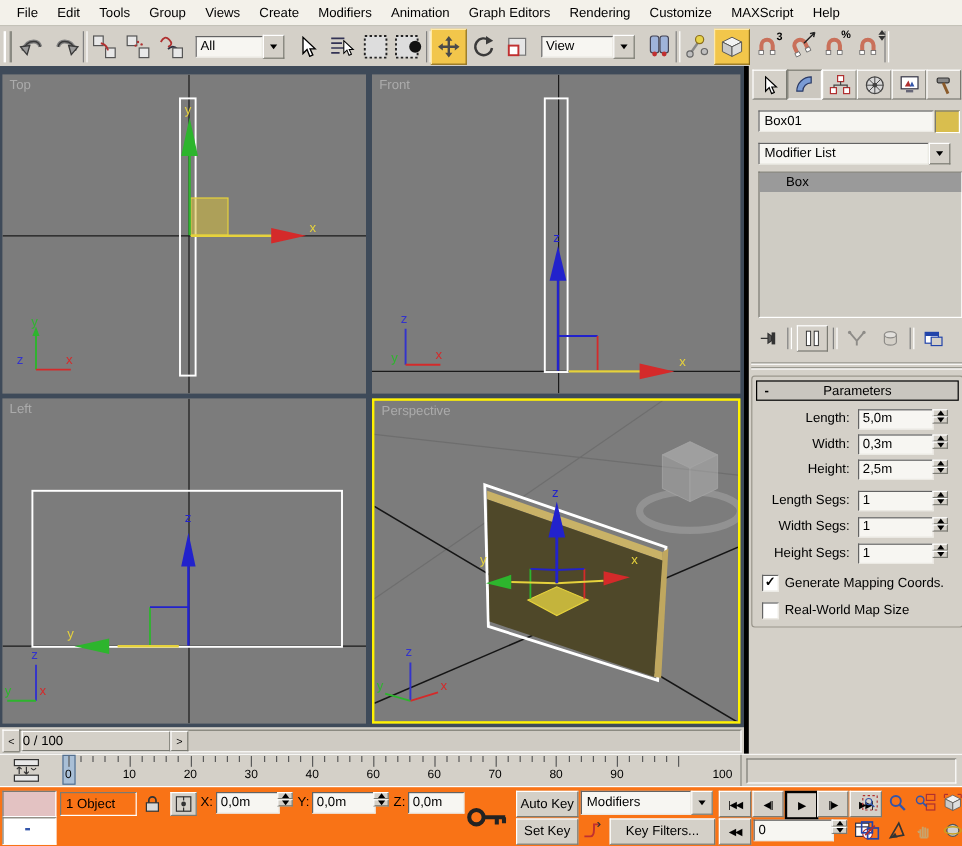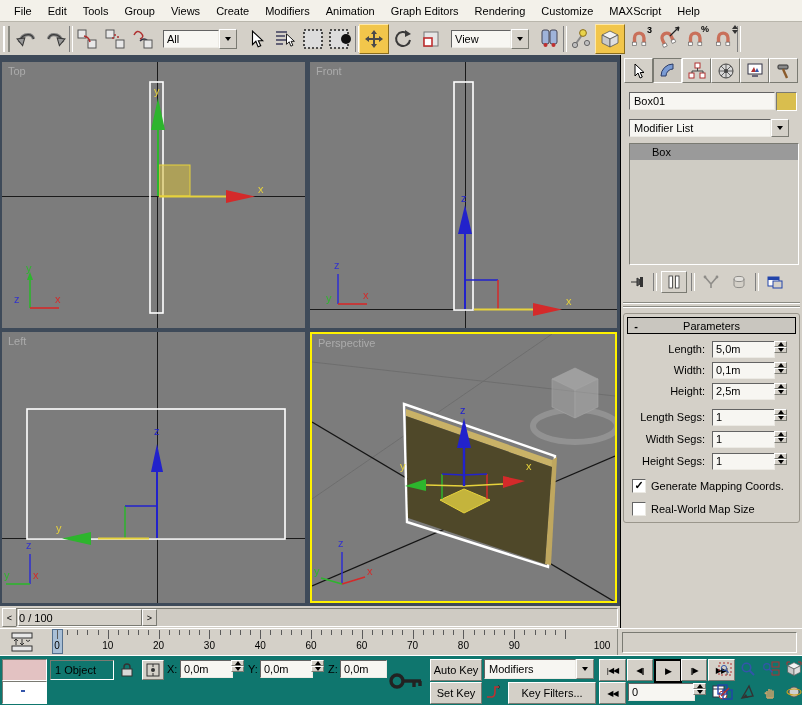--- a/index.html
+++ b/index.html
@@ -36,31 +36,31 @@
   
   .ts-btn{width:13px;height:17px;font-size:9px;}
   #ts-track{border:1px solid;border-color:#7A7A72 #FFFFFF #FFFFFF #7A7A72;background:#CFCBC3;}
   #ts-thumb{border:1px solid;border-color:#FFFFFF #7A7A72 #7A7A72 #FFFFFF;background:#D4D0C8;text-align:left;line-height:16px;}
   
   #rulerrow{left:0;top:628px;width:802px;height:27px;background:#D4D0C8;border-top:1px solid #fff;}
   .tick{position:absolute;top:1px;width:1px;background:#5A5A5A;}
   .tick-label{position:absolute;top:11px;font-size:10px;transform:translateX(-50%);}
   #frame-marker{position:absolute;left:4px;top:0;width:9px;height:23px;background:#A9BFD6;border:1px solid #55708E;}
   
-  #cmdpanel{left:620px;top:55px;width:182px;height:573px;background:#D4D0C8;border-left:1px solid #000000;box-sizing:border-box;}
+  #cmdpanel{left:620px;top:55px;width:182px;height:573px;background:#D4D0C8;border-left:4px solid #000000;box-sizing:border-box;}
   .tab{width:27px;height:23px;border:1px solid;border-color:#FFFFFF #7A7A72 #7A7A72 #FFFFFF;display:flex;align-items:center;justify-content:center;background:#D4D0C8;}
   .tab.active{border-color:#7A7A72 #FFFFFF #FFFFFF #7A7A72;background:#CBC7BF;}
   .prm-row{position:absolute;height:17px;line-height:17px;}
   .prm-label{position:absolute;right:94px;top:0;white-space:nowrap;}
   .prm-field{position:absolute;left:88px;top:0;width:58px;height:15px;line-height:15px;padding-left:3px;}
   .spin{position:absolute;left:150px;top:0;width:13px;height:17px;display:flex;flex-direction:column;}
   .cbbox{position:absolute;left:8px;top:1px;width:12px;height:12px;background:#fff;border:1px solid;border-color:#636363 #ECEAE4 #ECEAE4 #636363;font-size:11px;line-height:11px;text-align:center;font-weight:bold;}
   .cblabel{position:absolute;left:27px;top:0;white-space:nowrap;}
   
-  #statusbar{left:0;top:655px;width:802px;height:50px;background:#0f766e;border-top:1px solid #fff;box-sizing:border-box;}
+  #statusbar{left:0;top:655px;width:802px;height:50px;background:#f97316;border-top:1px solid #fff;box-sizing:border-box;}
   .sb-field{position:absolute;height:16px;line-height:16px;padding-left:3px;}
   .sb-label{position:absolute;height:18px;line-height:18px;}
   .pb-btn{position:absolute;height:20px;font-size:8px;letter-spacing:-1px;}
   .navbtn{position:absolute;width:22px;height:20px;}
   text{font-family:"Liberation Sans",sans-serif;}
 </style>
 </head>
 <body>
 
 <svg width="0" height="0" style="position:absolute">
@@ -588,21 +588,21 @@
             <span class="raised btn">
               <span class="tri-up"></span>
             </span>
             <span class="raised btn">
               <span class="tri-dn"></span>
             </span>
           </span>
       </div>
       <div class="prm-row" style="left:0;top:48px;width:175px">
         <span class="prm-label">Width:</span>
-        <span class="prm-field field">0,1m</span>
+        <span class="prm-field field">0,3m</span>
         <span class="spin">
             <span class="raised btn">
               <span class="tri-up"></span>
             </span>
             <span class="raised btn">
               <span class="tri-dn"></span>
             </span>
           </span>
       </div>
       <div class="prm-row" style="left:0;top:69px;width:175px">

